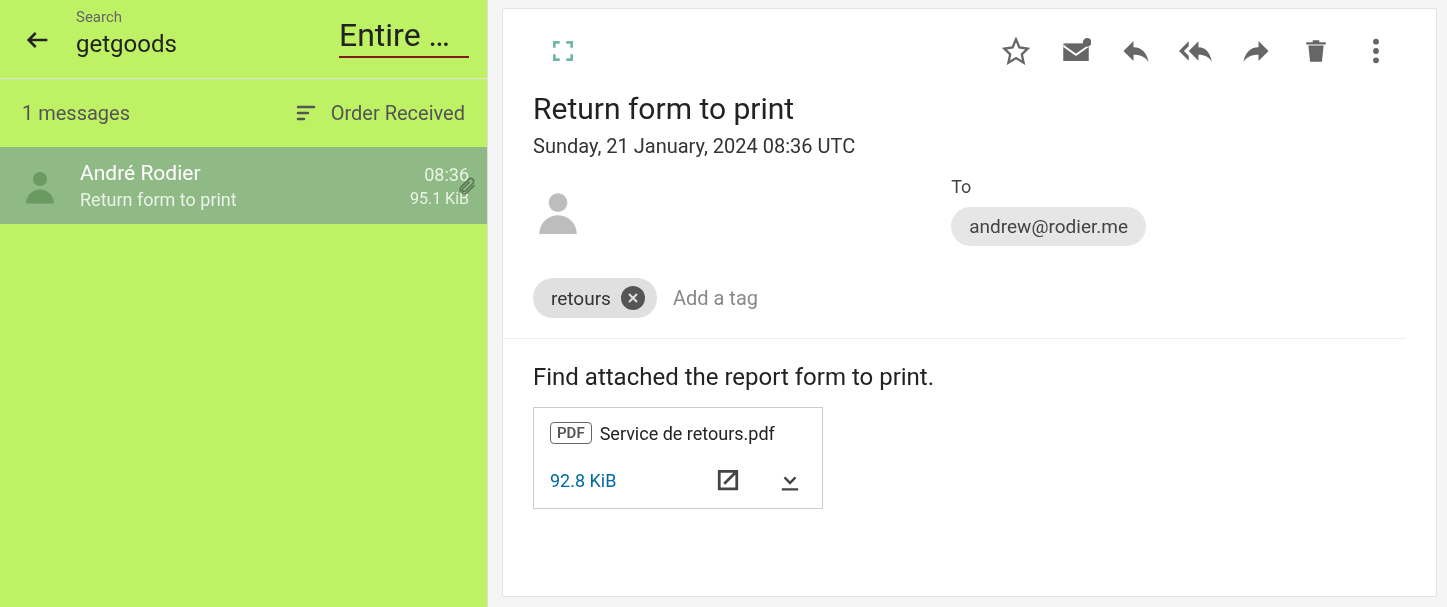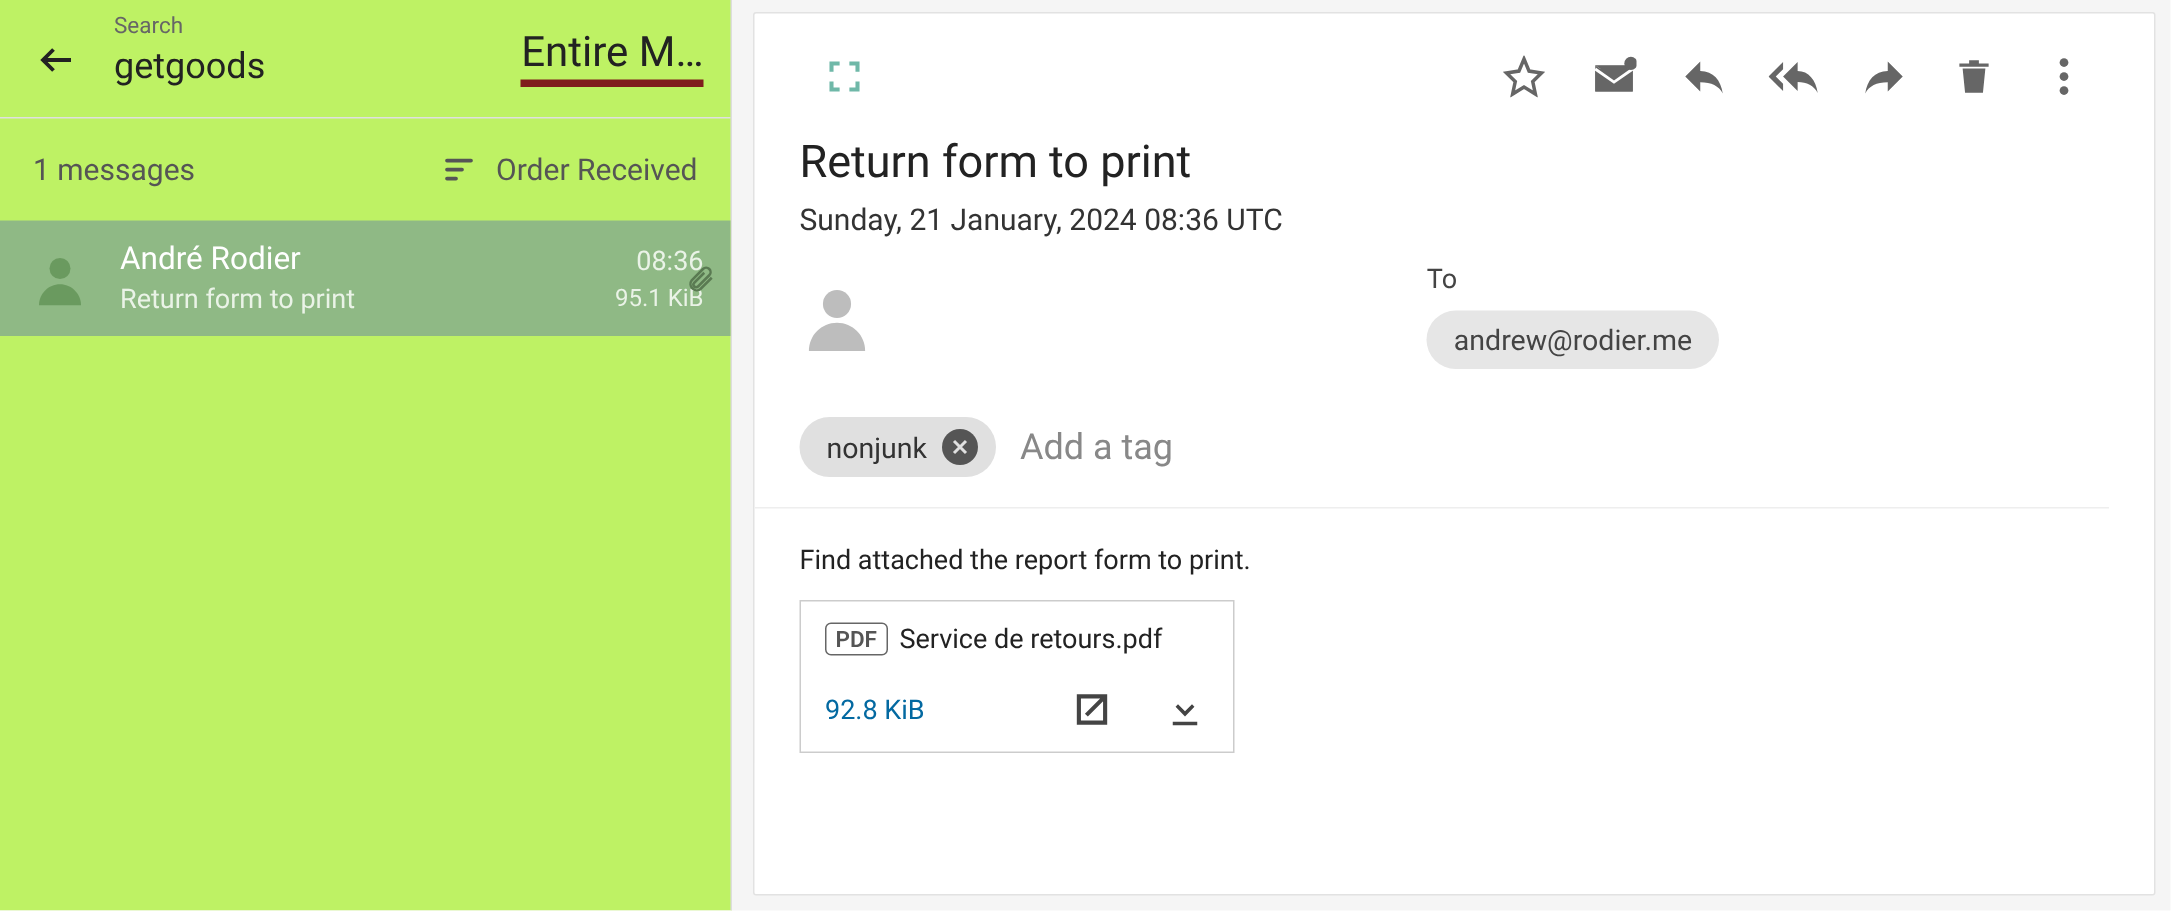--- a/index.html
+++ b/index.html
@@ -30,24 +30,24 @@
   width: 40px; height: 40px;
   display: flex; align-items: center; justify-content: center;
   cursor: pointer;
   margin-top: 14px;
 }
 .search-fields { flex: 1; display: flex; align-items: flex-end; gap: 16px; }
 .search-col { display: flex; flex-direction: column; flex: 1; }
 .search-label { font-size: 15px; color: #666; margin-bottom: 4px; }
 .search-val { font-size: 24px; color: #222; }
 .search-scope {
-  font-size: 28px; color: #222;
+  font-size: 32px; color: #222;
   white-space: nowrap; overflow: hidden; text-overflow: ellipsis;
   max-width: 130px;
-  border-bottom: 5px solid #7f1d1d;
+  border-bottom: 2px solid #7f1d1d;
   padding-bottom: 2px;
 }
 .list-header {
   display: flex; align-items: center; justify-content: space-between;
   padding: 22px 22px;
   font-size: 20px;
   color: #555;
 }
 .sort-section { display: flex; align-items: center; gap: 12px; color: #555; }
 .msg-item {
@@ -128,23 +128,23 @@
   padding: 8px 12px 8px 18px;
   display:flex;align-items:center;gap:10px;
   font-size: 19px; color: #333;
 }
 .tag-x {
   width: 24px; height: 24px; border-radius: 50%;
   background: #555; color:#e0e0e0;
   display:flex;align-items:center;justify-content:center;
   font-size: 16px;
 }
-.add-tag { font-size: 24px; color: #888; }
+.add-tag { font-size: 20px; color: #888; }
 .body-text {
-  font-size: 18px; color: #222;
+  font-size: 24px; color: #222;
   padding: 24px 30px 16px 30px;
 }
 .attachment {
   margin: 0 30px 20px 30px;
   border: 1px solid #ccc;
   width: 290px;
   padding: 14px 16px 12px 16px;
 }
 .att-top { display:flex; align-items:center; gap:8px; margin-bottom: 20px;}
 .pdf-badge {
@@ -275,21 +275,21 @@
           </svg>
       </div>
       <div class="to-block">
         <div class="to-label">To</div>
         <div class="to-chip">andrew@rodier.me</div>
       </div>
     </div>
 
     <div class="tags-row">
       <div class="tag-chip">
-        <span>nonjunk</span>
+        <span>retours</span>
         <span class="tag-x">
           <svg width="12" height="12" viewBox="0 0 12 12">
               <path stroke="#e0e0e0" stroke-width="2" d="M2 2l8 8M10 2l-8 8"></path>
             </svg>
         </span>
       </div>
       <div class="add-tag">Add a tag</div>
     </div>
 
     <div class="body-text">Find attached the report form to print.</div>

